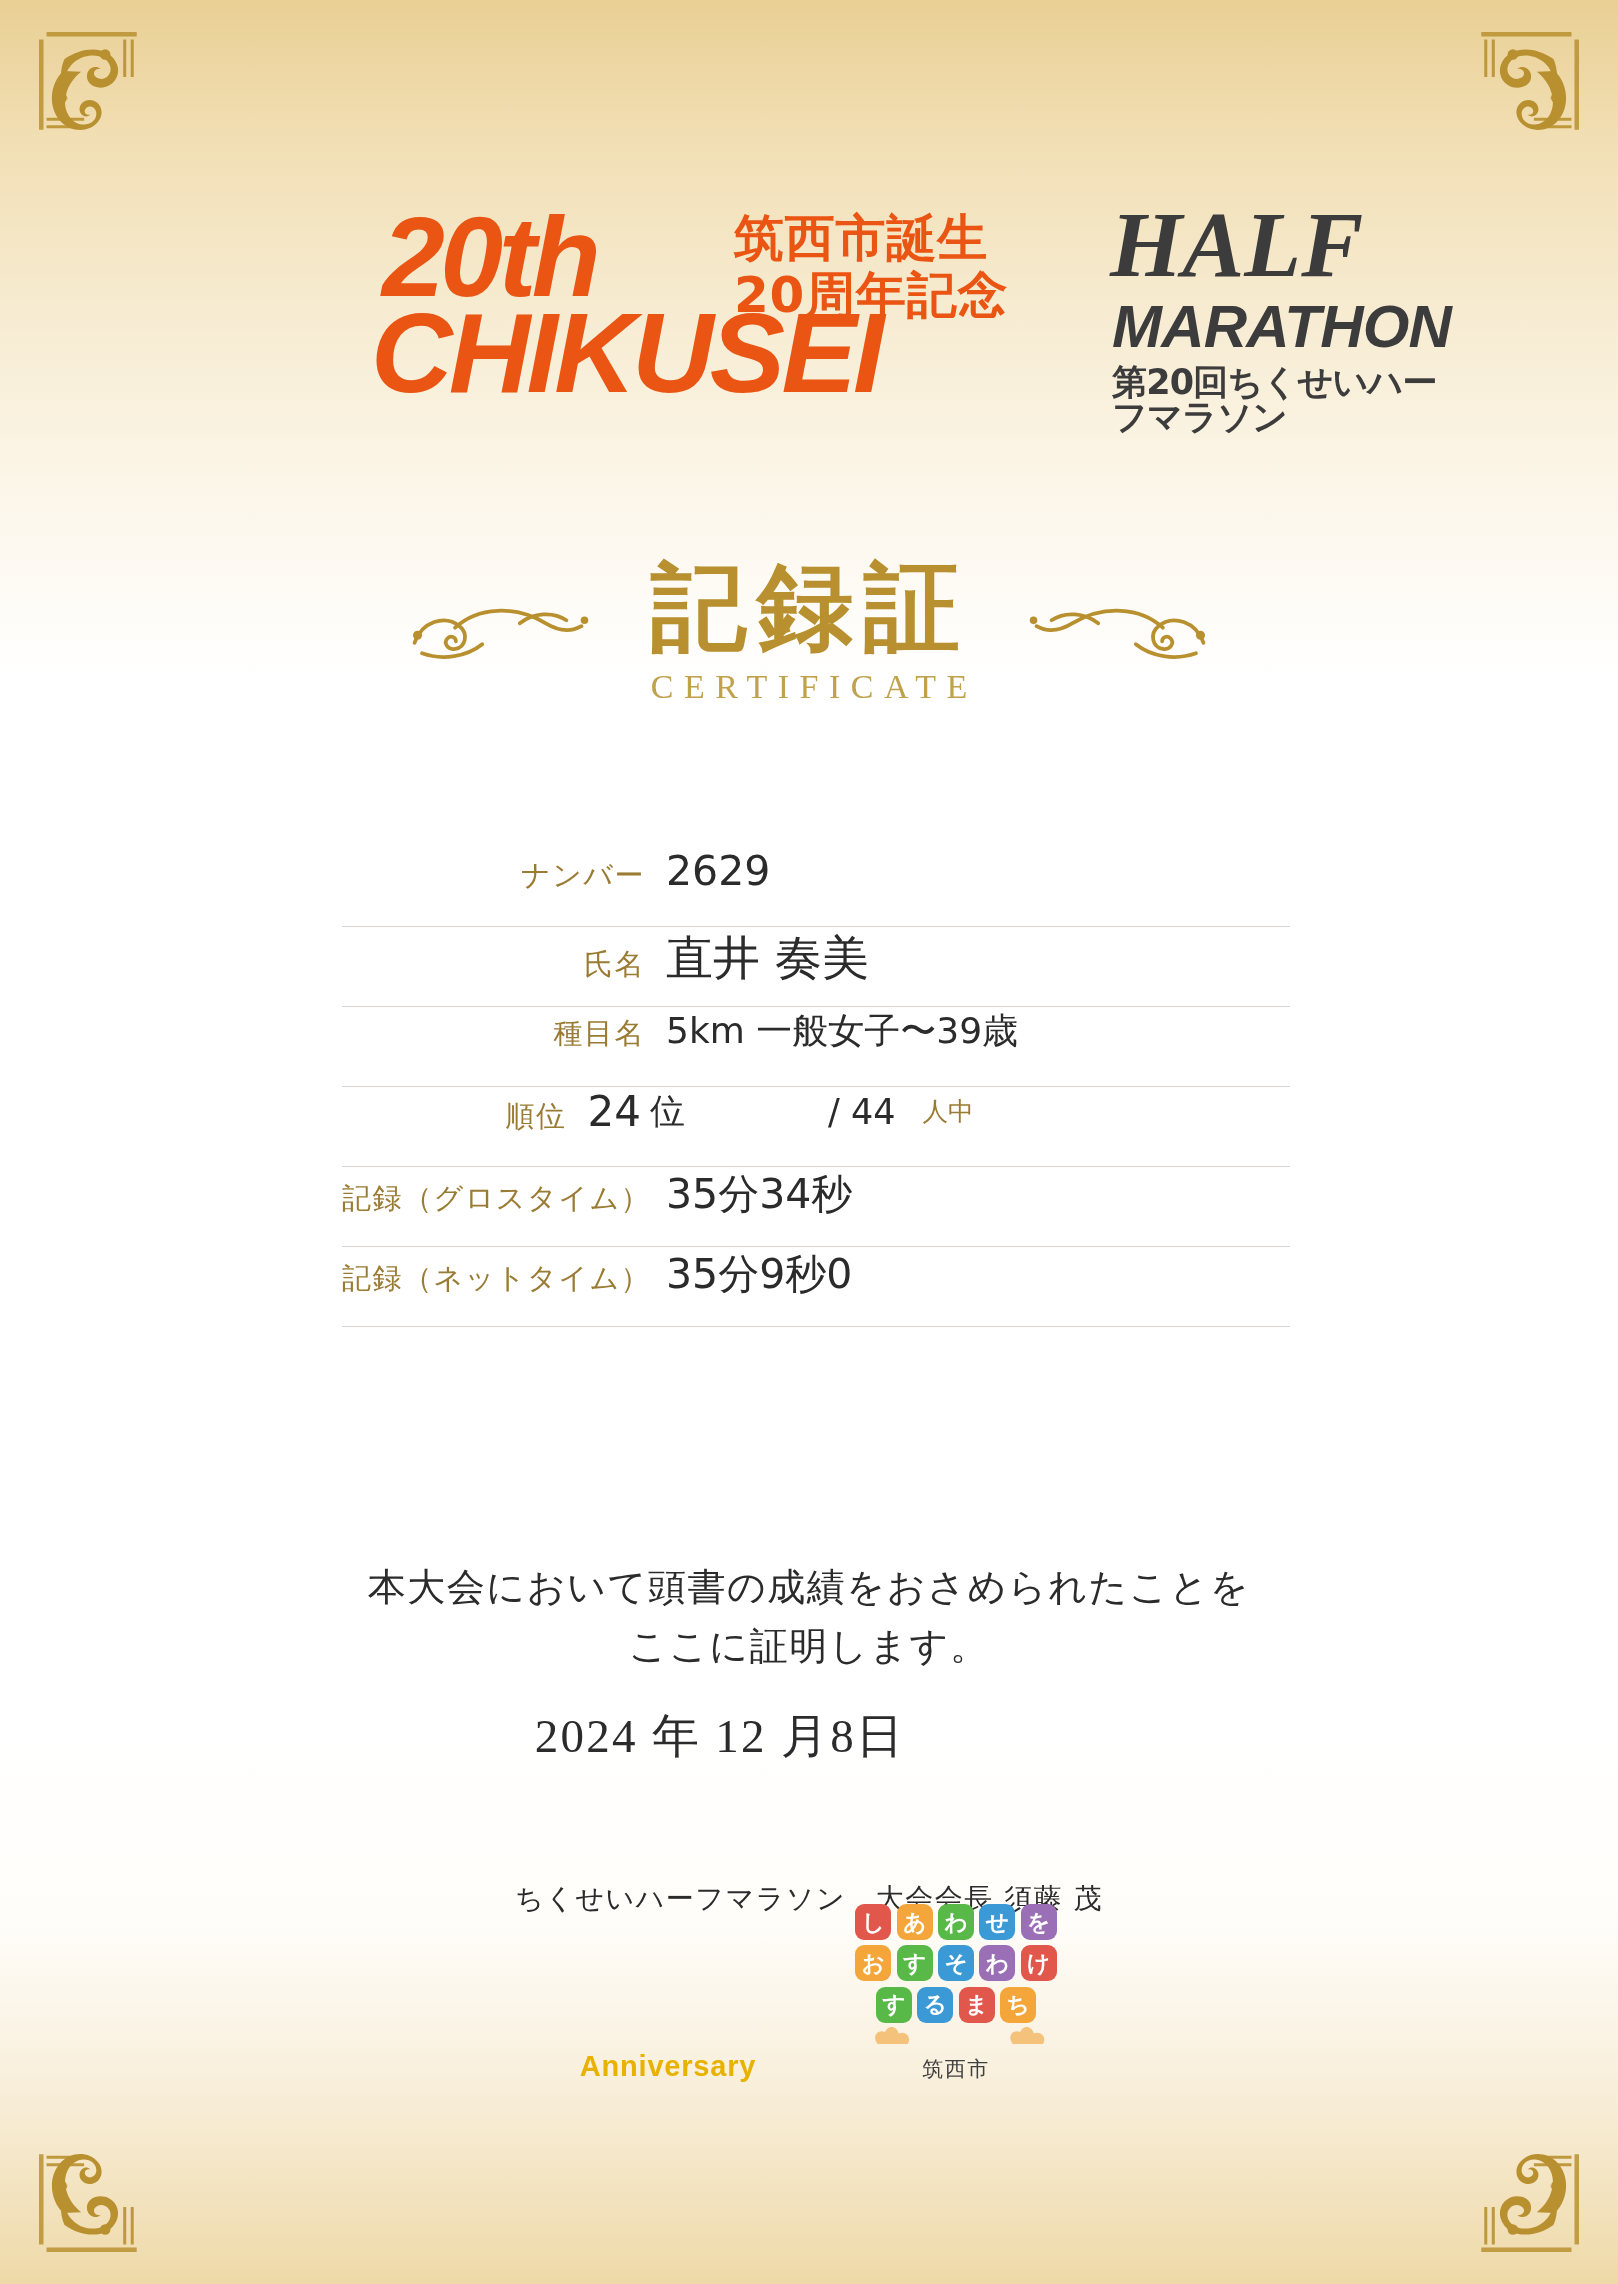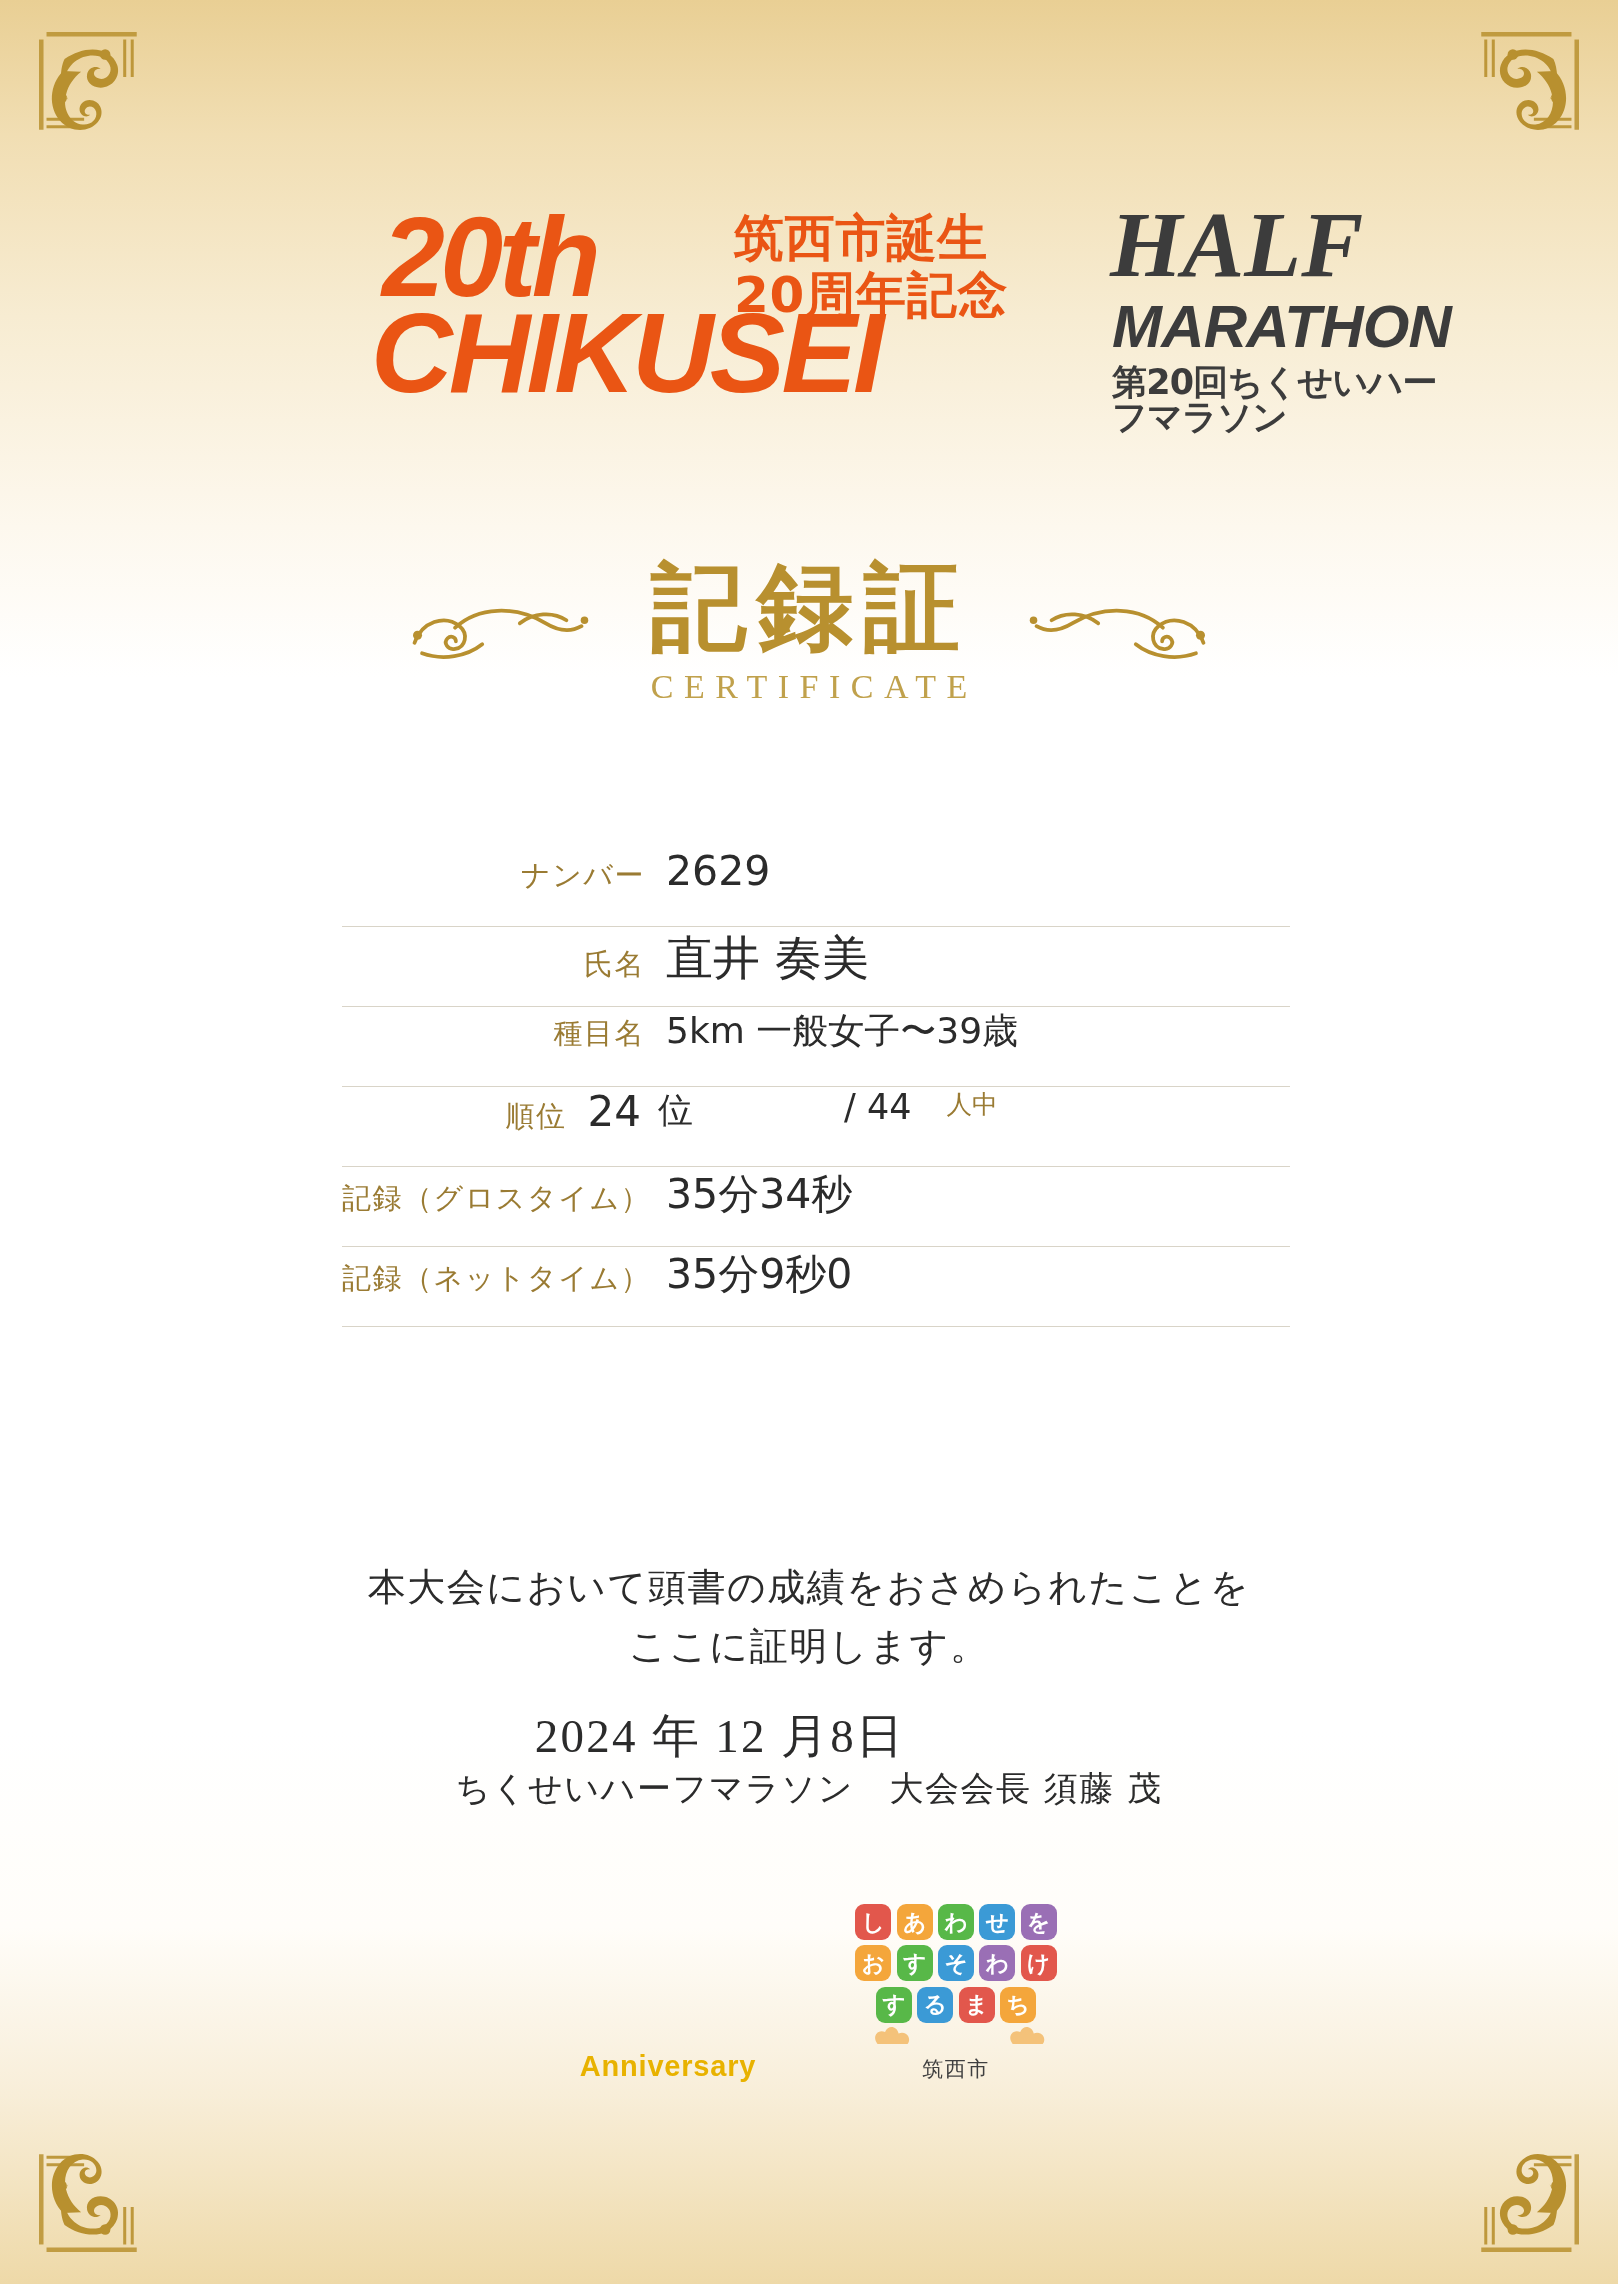--- a/index.html
+++ b/index.html
@@ -194,23 +194,22 @@
   .value {
     font-family: "DejaVu Sans", sans-serif;
     font-size: 41px;
     color: #2b2b2b;
     letter-spacing: 0px;
   }
   .value.name   { font-size: 47px; }
   .value.small  { font-size: 36px; }
   .rank-line {
     display: flex;
-    align-items: flex-start;
+    align-items: center;
     width: 100%;
-    gap: 8px;
   }
   .rank-num {
     font-family: "DejaVu Sans", sans-serif;
     font-size: 42px;
     color: #2b2b2b;
   }
   .rank-unit {
     font-family: "DejaVu Sans", sans-serif;
     font-size: 35px;
     color: #2b2b2b;
@@ -248,26 +247,26 @@
     left: 0;
     width: 1440px;
     text-align: center;
     font-family: "Liberation Serif", serif;
     font-size: 47px;
     color: #2b2b2b;
     letter-spacing: 2.3px;
   }
   .signature {
     position: absolute;
-    top: 1766px;
+    top: 1880px;
     left: 0;
     width: 1618px;
     text-align: center;
     font-family: "DejaVu Serif", serif;
-    font-size: 34px;
+    font-size: 28px;
     color: #2b2b2b;
     letter-spacing: 1.5px;
   }
 
   
   .logos {
     position: absolute;
     top: 1904px;
     left: 0;
     width: 1618px;

